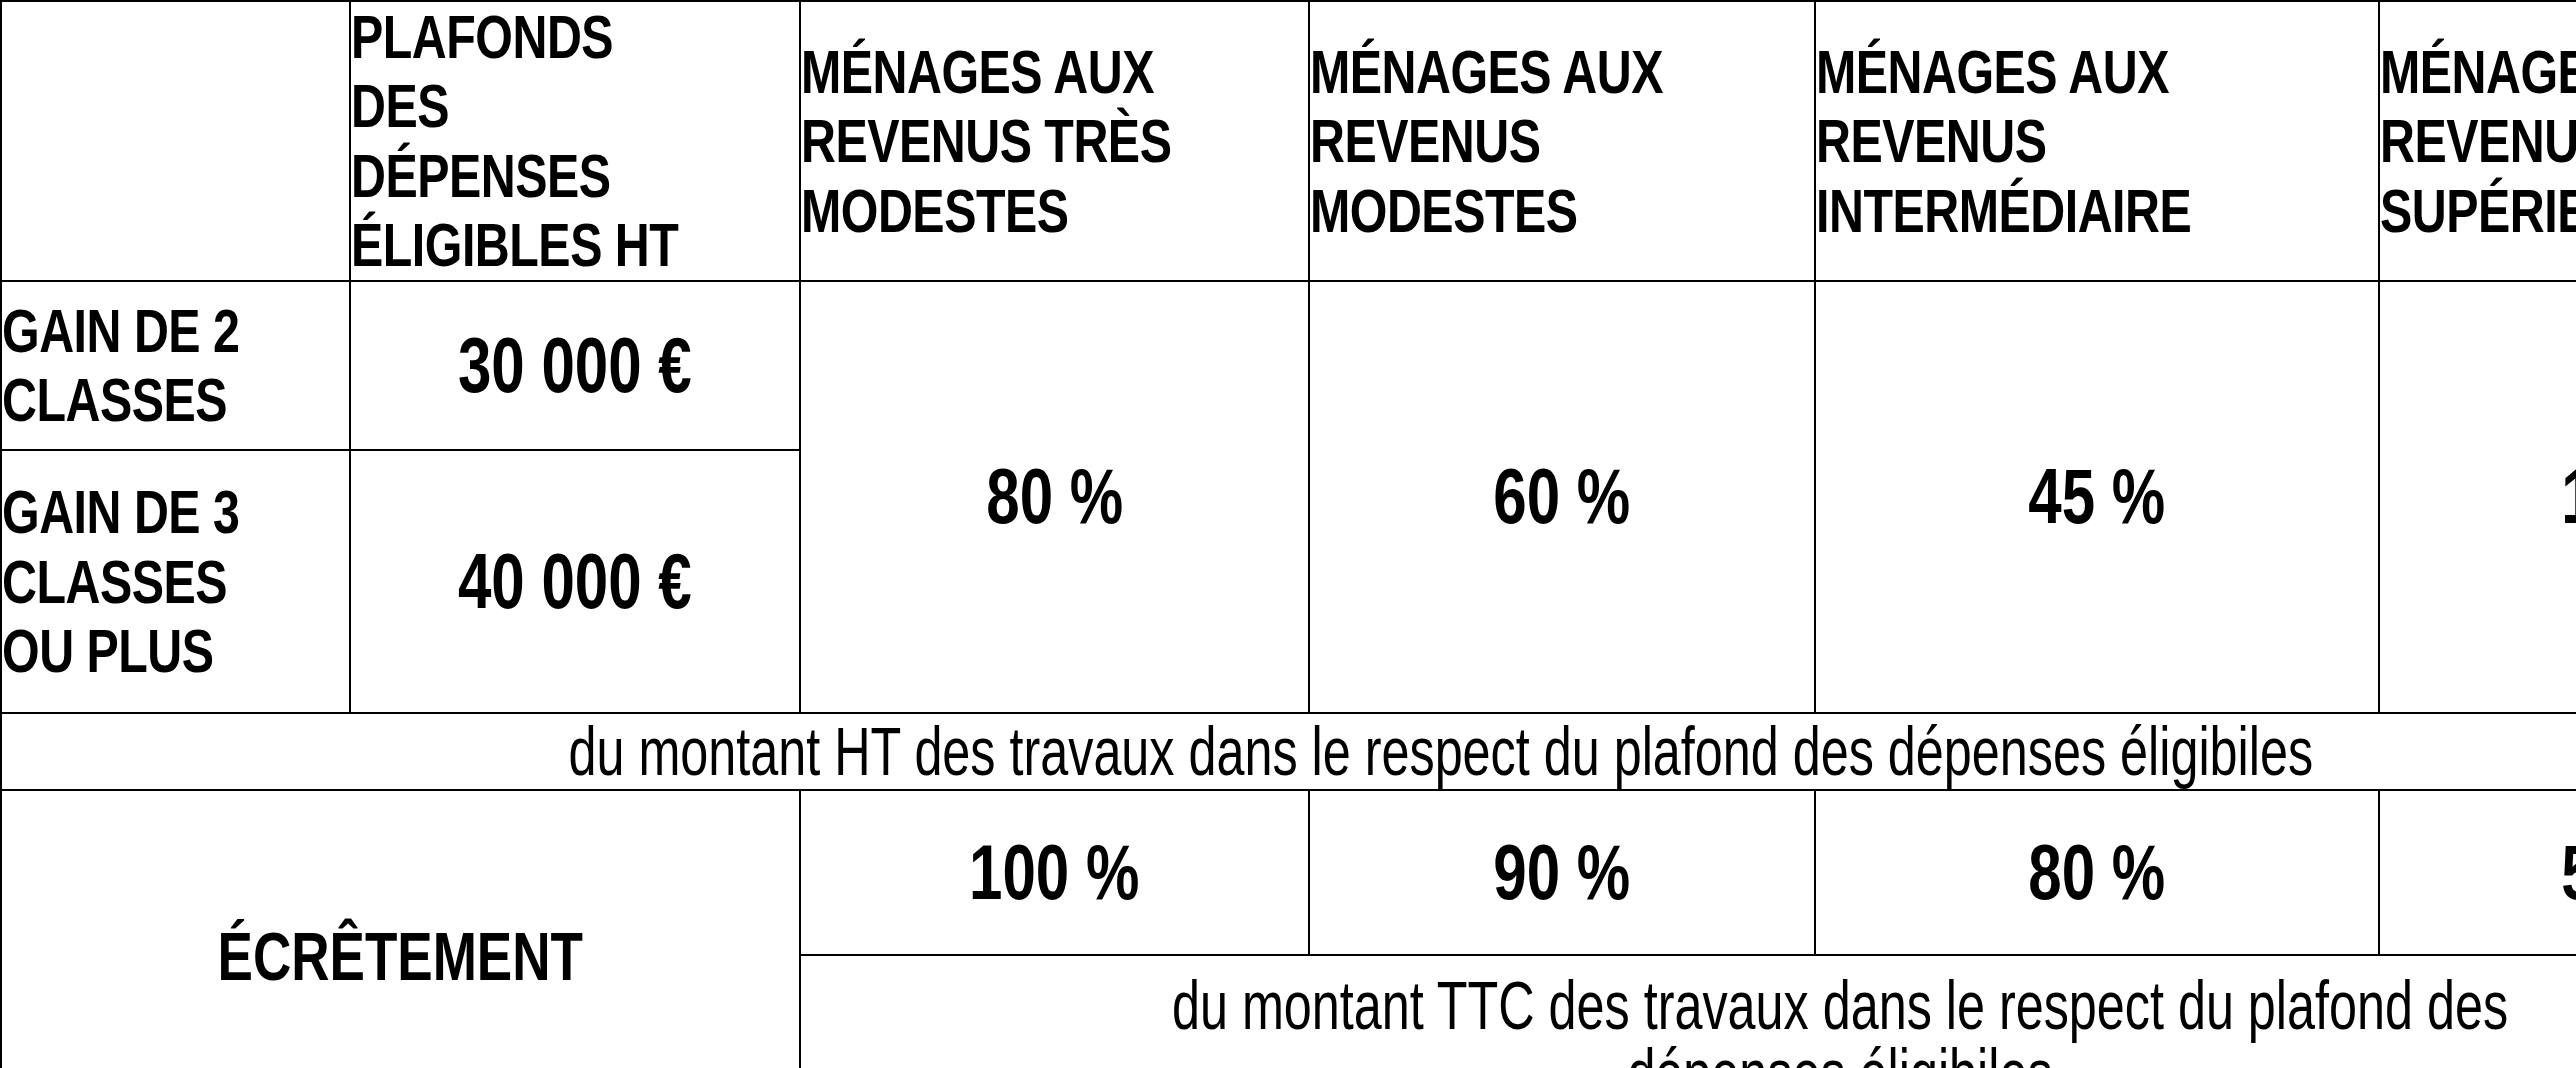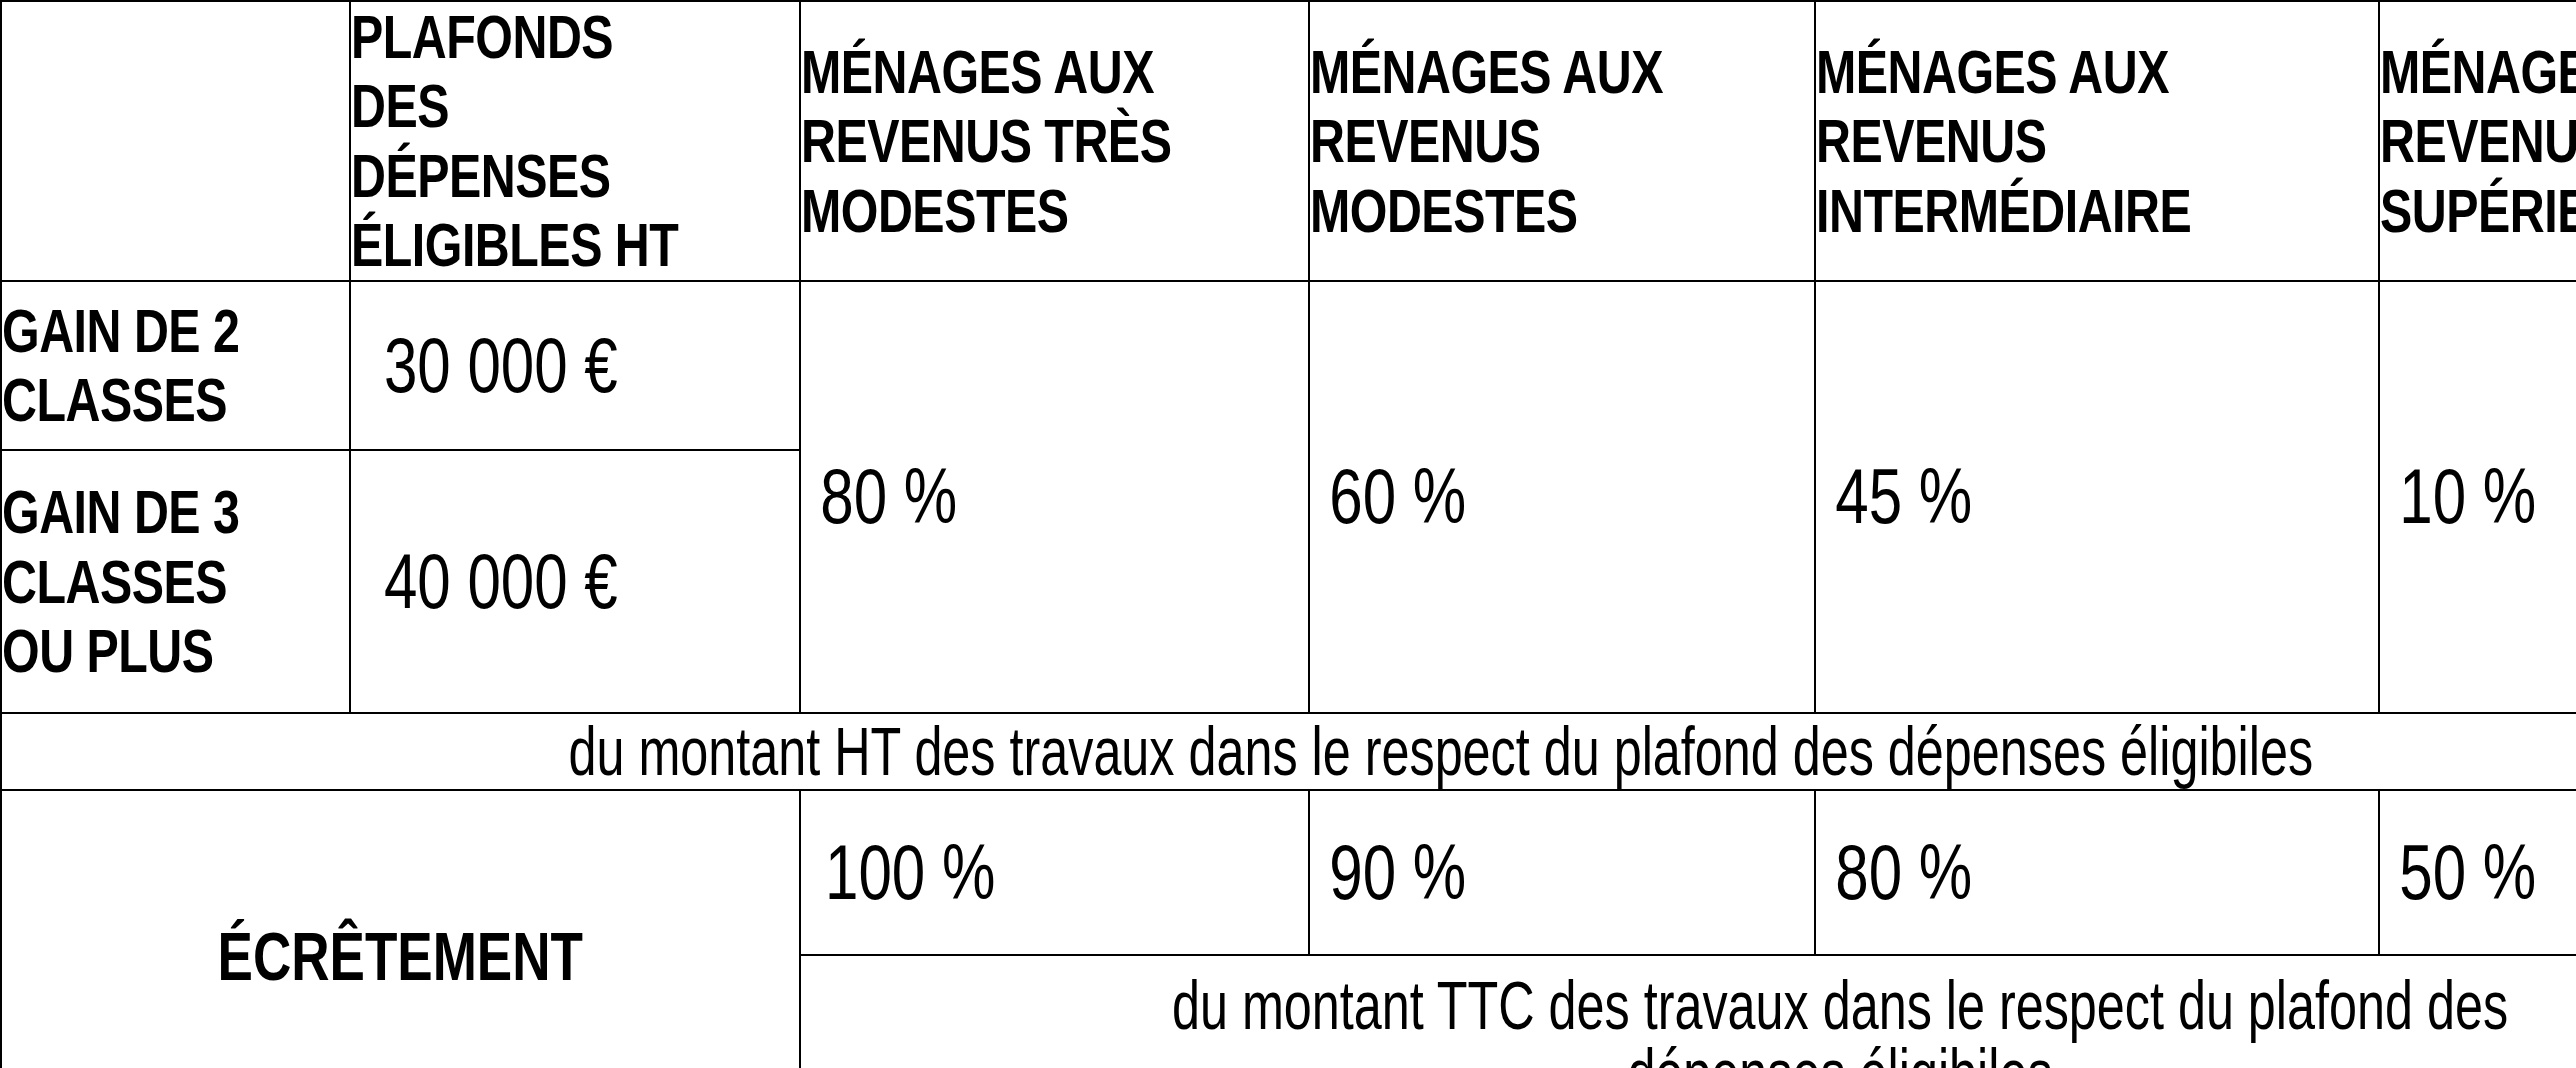--- a/index.html
+++ b/index.html
@@ -54,21 +54,22 @@
   .rowlabel-cell {
     text-align: left;
     padding-left: 31px;
     font-weight: bold;
     font-size: 62px;
     line-height: 1.12;
     letter-spacing: -0.01em;
     margin-top: 24px;
   }
   .num-cell {
-    font-weight: 400;
+    text-align: center;
+    font-weight: 700;
     font-size: 77px;
     line-height: 1.0;
   }
   .note-cell {
     text-align: center;
     font-weight: 400;
     font-size: 68px;
     line-height: 1.0;
   }
   .note-cell .cond { transform: scaleX(0.74); }

